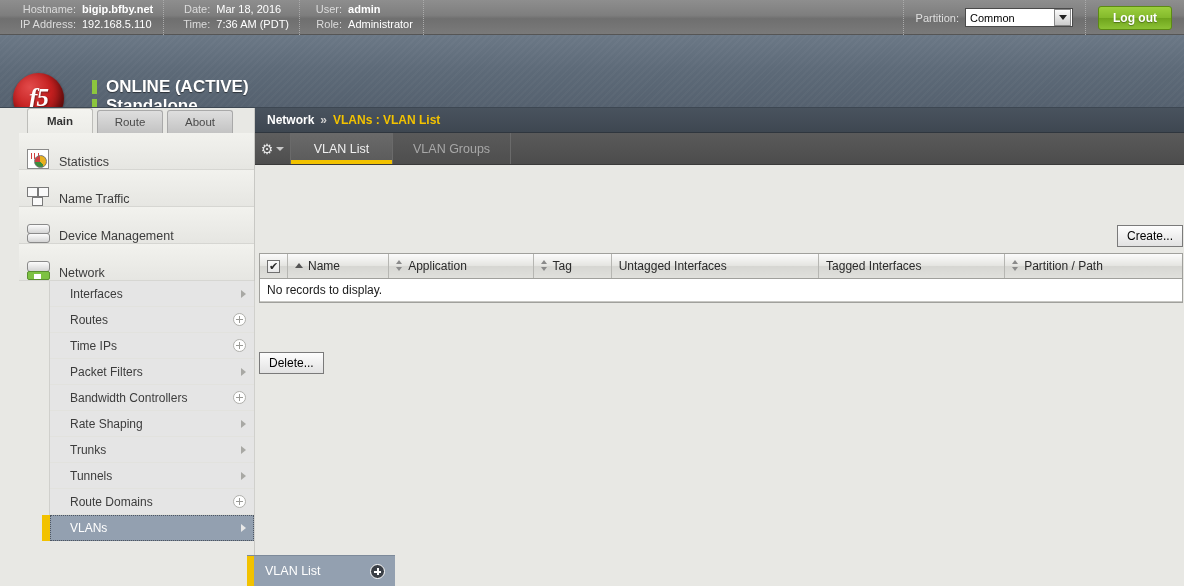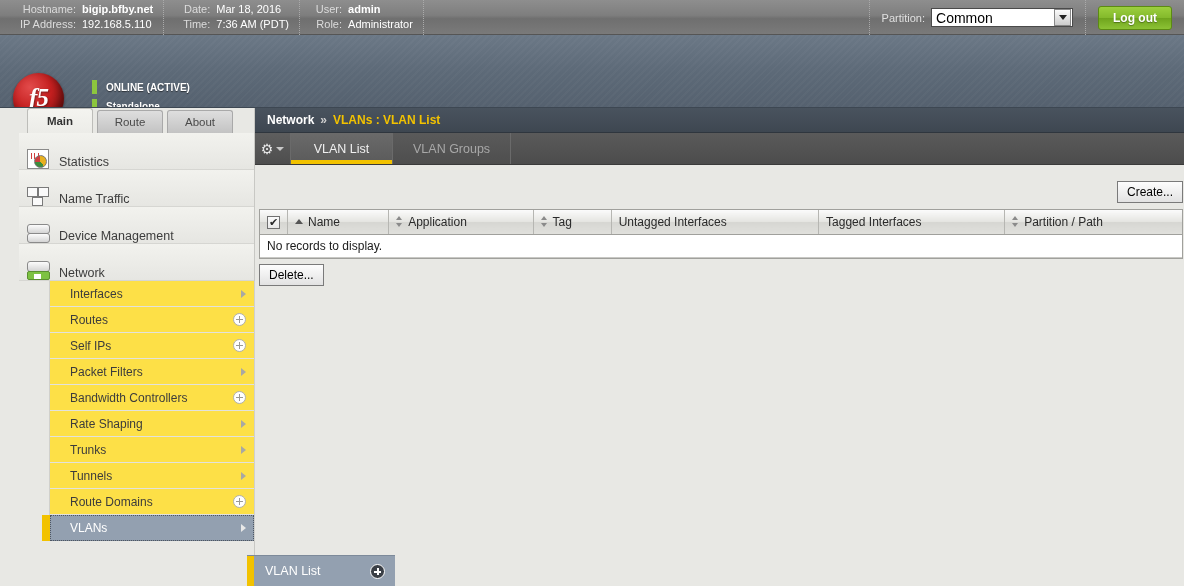--- a/index.html
+++ b/index.html
@@ -38,24 +38,24 @@
   .topbar-right {
     position: absolute; right: 0; top: 0; height: 35px;
     display: flex; align-items: center;
   }
   .partition-wrap {
     display: flex; align-items: center; height: 35px;
     padding: 0 12px; border-left: 1px dotted #aaa; border-right: 1px dotted #aaa;
   }
   .partition-lbl { color: #e0e0e0; font-size: 11px; margin-right: 6px; }
   .select-box {
-    width: 142px; height: 19px; background: #fff;
+    width: 108px; height: 19px; background: #fff;
     border: 1px solid #4a4a4a;
     display: flex; align-items: center; justify-content: space-between;
-    font-size: 14px; color: #000; padding-left: 4px;
+    font-size: 11px; color: #000; padding-left: 4px;
   }
   .select-arrow {
     width: 17px; height: 17px; margin: 1px;
     background: linear-gradient(to bottom, #fbfbfb, #ccc);
     border: 1px solid #888;
     display: flex; align-items: center; justify-content: center;
   }
   .select-arrow i {
     width: 0; height: 0;
     border-left: 4px solid transparent; border-right: 4px solid transparent;
@@ -102,21 +102,21 @@
   }
   .status-block {
     position: absolute; left: 92px; top: 44px; z-index: 3;
   }
   .status-line { display: flex; align-items: center; height: 16px; margin-bottom: 3px; }
   .status-bar-ind {
     width: 5px; height: 14px; background: #8cc63e; margin-right: 9px;
     display: inline-block;
   }
   .status-txt {
-    color: #ffffff; font-size: 10px; font-weight: bold;
+    color: #ffffff; font-size: 17px; font-weight: bold;
     text-shadow: 0 1px 1px rgba(0,0,0,.5);
   }
 
   
   .body-wrap { display: flex; height: 478px; width: 100%; padding-left: 19px; }
 
   
   .sidenav {
     width: 236px; height: 478px;
     background: #e8e8e4;
@@ -222,21 +222,21 @@
   .submenu {
     margin-left: 30px; width: 206px;
     background: #ffffff;
     border-left: 1px solid #d0d0cc; border-right: 1px solid #d0d0cc;
   }
   .subitem {
     height: 26px; display: flex; align-items: center;
     padding: 0 8px 0 20px;
     border-bottom: 1px solid #e2e2de;
     font-size: 12px; color: #3c3c3c;
-    background: #fde047;
+    background: #e5e5e5;
     cursor: pointer;
     position: relative;
   }
   .subitem .slabel { flex: 1; }
   .subitem.selected {
     background: #93a0b0;
     color: #ffffff;
     border-bottom: 1px solid #7d8a9a;
     border-top: 1px dotted #5c6673;
     outline: 1px dotted #4d5662;
@@ -345,20 +345,21 @@
     display: flex; justify-content: flex-end;
     padding: 16px 1px 6px 0;
   }
   .btn {
     font-family: "Liberation Sans", sans-serif;
     font-size: 12px; color: #000;
     background: linear-gradient(to bottom, #fdfdfd, #e2e2e2);
     border: 1px solid #7a7a7a;
     padding: 3px 9px;
     cursor: pointer;
+    margin-top: 44px;
   }
 
   .tablewrap {
     margin: 0 1px 0 4px;
     border: 1px solid #a0a09c;
     background: #fff;
   }
   table.vlan-table { width: 100%; border-collapse: collapse; }
   table.vlan-table th {
     height: 24px;
@@ -513,21 +514,21 @@
     <div class="submenu">
       <div class="subitem">
         <span class="slabel">Interfaces</span>
         <span class="chev"></span>
       </div>
       <div class="subitem">
         <span class="slabel">Routes</span>
         <span class="plus-circle"></span>
       </div>
       <div class="subitem">
-        <span class="slabel">Self IPs</span>
+        <span class="slabel">Time IPs</span>
         <span class="plus-circle"></span>
       </div>
       <div class="subitem">
         <span class="slabel">Packet Filters</span>
         <span class="chev"></span>
       </div>
       <div class="subitem">
         <span class="slabel">Bandwidth Controllers</span>
         <span class="plus-circle"></span>
       </div>

